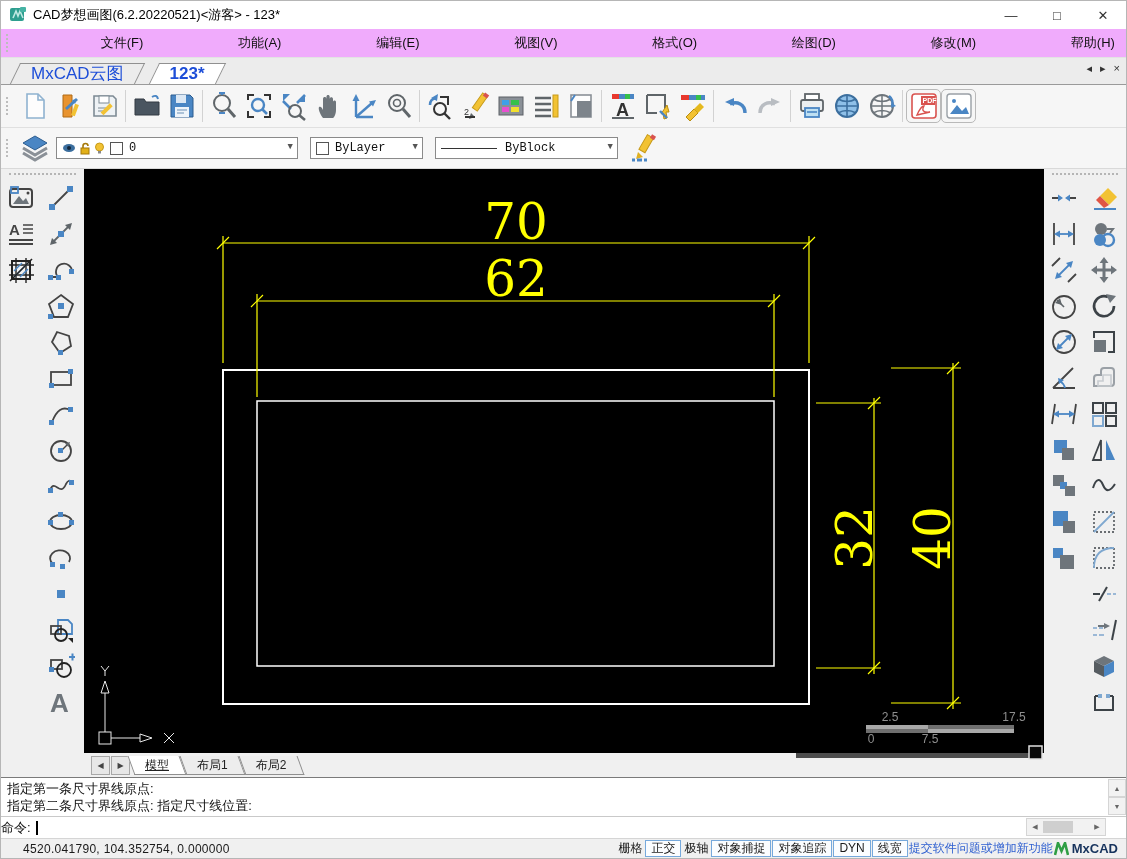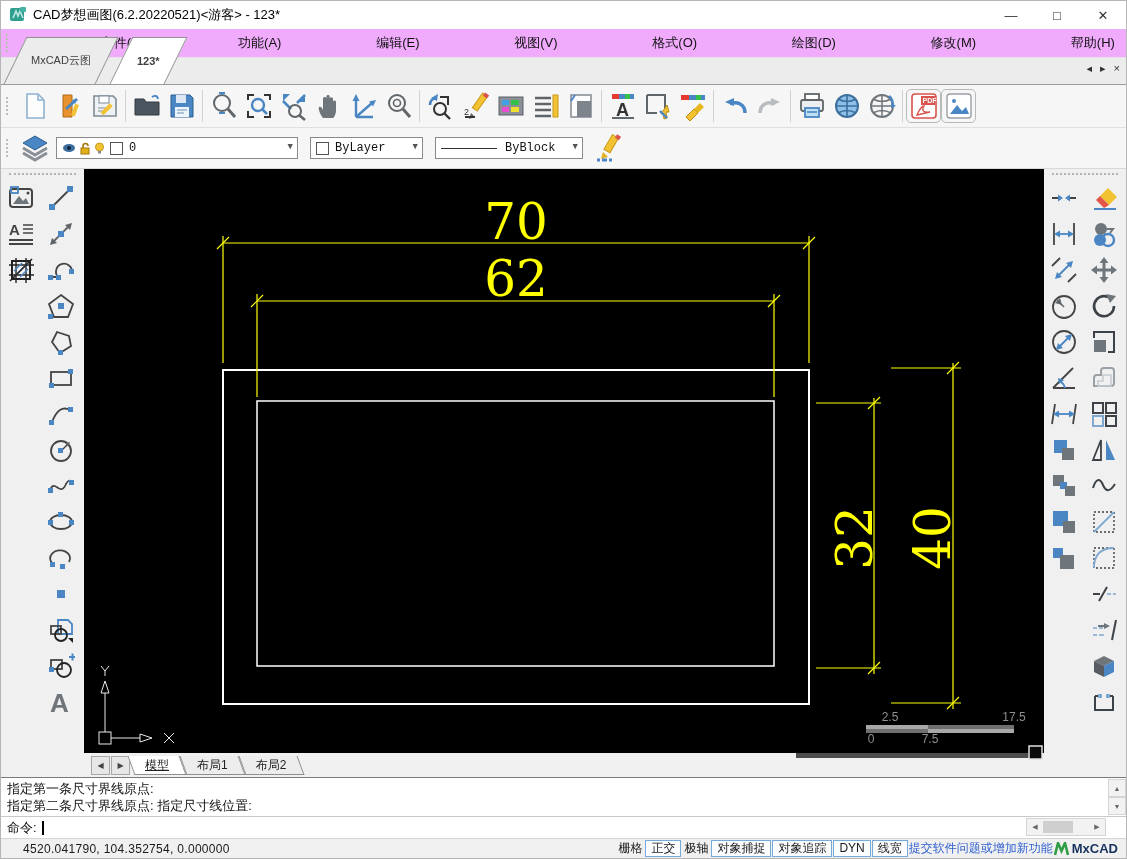--- a/index.html
+++ b/index.html
@@ -10,21 +10,21 @@
   .appicon{width:18px;height:18px;margin:0 6px 0 8px;}
   .title{font-size:13px;color:#000000;}
   .wincontrols{margin-left:auto;display:flex;}
   .winbtn{width:46px;height:28px;display:flex;align-items:center;justify-content:center;font-size:13px;color:#333;}
   
   .menubar{height:28px;background:#f0abfc;display:flex;align-items:center;flex:0 0 auto;border-bottom:1px solid #e3e3e3;justify-content:space-between;}
   .vgrip{width:3px;height:18px;border-left:2px dotted #bdbdbd;margin:0 6px 0 5px;}
   .menuitem{padding:0 11px;font-size:13px;color:#111;height:24px;display:flex;align-items:center;}
   
   .tabstrip{height:26px;background:#ececec;display:flex;align-items:flex-end;flex:0 0 auto;border-bottom:1px solid #9a9a9a;position:relative;}
-  .dtab{position:relative;height:21px;display:flex;align-items:center;padding:13px 16px;font-size:11px;color:#404040;margin-left:14px;}
+  .dtab{position:relative;height:21px;display:flex;align-items:center;padding:0 16px;font-size:17px;color:#1d4ed8;margin-left:14px;}
   .dtab::before{content:"";position:absolute;inset:0;background:#ececec;border:1px solid #909090;border-bottom:none;transform:skewX(-26deg);}
   .dtab.active{font-weight:bold;}
   .dtab.active::before{background:#ffffff;}
   .dtab .lbl{position:relative;z-index:1;}
   .tabnav{position:absolute;right:6px;top:4px;display:flex;gap:8px;font-size:11px;color:#333;}
   .tabnav span{cursor:default;}
   
   .toolbar{height:42px;background:#f6f6f6;display:flex;align-items:center;flex:0 0 auto;border-bottom:1px solid #e0e0e0;}
   .tb{width:35px;height:34px;display:flex;align-items:center;justify-content:center;border-radius:3px;flex:0 0 auto;}
   .sep{width:1px;height:32px;background:#d2d2d2;margin:0 3px;flex:0 0 auto;}
@@ -50,21 +50,21 @@
   .layouttabs{height:24px;background:#f0f0f0;display:flex;align-items:center;flex:0 0 auto;}
   .ltnav{width:17px;height:17px;border:1px solid #a8a8a8;background:#e7e7e7;display:flex;align-items:center;justify-content:center;font-size:8px;color:#444;margin-right:1px;}
   .ltab{position:relative;height:19px;display:flex;align-items:center;padding:0 14px;font-size:12px;color:#222;}
   .ltab::before{content:"";position:absolute;inset:0;background:#ededed;border:1px solid #8f8f8f;border-top:none;transform:skewX(20deg);}
   .ltab.active::before{background:#ffffff;}
   .ltab .lbl{position:relative;z-index:1;}
   .ltab.active .lbl{text-decoration:underline;}
   
   .cmdwin{height:60px;background:#ffffff;border-top:1px solid #7a7a7a;flex:0 0 auto;position:relative;font-size:13px;color:#111;}
   .cmdhist{height:36px;padding:2px 20px 0 6px;line-height:17px;overflow:hidden;}
-  .cmdline{height:21px;border-top:1px solid #c9c9c9;display:flex;align-items:center;padding-left:6px;}
+  .cmdline{height:21px;border-top:1px solid #c9c9c9;display:flex;align-items:center;}
   .caret{width:2px;height:14px;background:#000;margin-left:5px;}
   .vscroll{position:absolute;right:0;top:1px;width:18px;height:36px;display:flex;flex-direction:column;}
   .sbtn{flex:1;border:1px solid #d5d5d5;background:#f2f2f2;display:flex;align-items:center;justify-content:center;font-size:7px;color:#666;}
   .hscroll{position:absolute;right:20px;bottom:2px;width:78px;height:16px;display:flex;align-items:center;background:#f2f2f2;border:1px solid #d5d5d5;}
   .hbtn{width:16px;height:100%;display:flex;align-items:center;justify-content:center;font-size:7px;color:#666;}
   .hthumb{width:30px;height:12px;background:#cfcfcf;}
   
   .statusbar{height:19px;background:#f0f0f0;border-top:1px solid #d5d5d5;display:flex;align-items:center;font-size:12px;color:#1a1a1a;flex:0 0 auto;}
   .coords{padding-left:22px;letter-spacing:0.3px;}
   .stright{margin-left:auto;display:flex;align-items:center;gap:1px;padding-right:8px;}
@@ -348,21 +348,21 @@
         </svg>
       <span class="swatch" style="margin-left:5px;"></span>
       <span>0</span>
       <span class="arrow">▼</span>
     </div>
     <div class="combo" style="width:113px;margin-left:12px;">
       <span class="swatch"></span>
       <span>ByLayer</span>
       <span class="arrow">▼</span>
     </div>
-    <div class="combo" style="width:148px;margin-left:12px;">
+    <div class="combo" style="width:183px;margin-left:12px;">
       <span class="ltline"></span>
       <span>ByBlock</span>
       <span class="arrow">▼</span>
     </div>
     <div class="tb" style="margin-left:8px;">
         <svg width="30" height="30" viewBox="0 0 30 30">
           <rect x="14" y="2" width="7" height="17" fill="#f2c233" stroke="#c79a18" transform="rotate(30 17 10)"></rect>
           <path d="M9,19 l-2,7 7,-2 z" fill="#e0b020"></path>
           <path d="M22,3 l4,2.5" stroke="#d9534f" stroke-width="4"></path>
           <path d="M3,27 h3 M8,27 h5 M15,27 h3" stroke="#4a86c4" stroke-width="3"></path>

